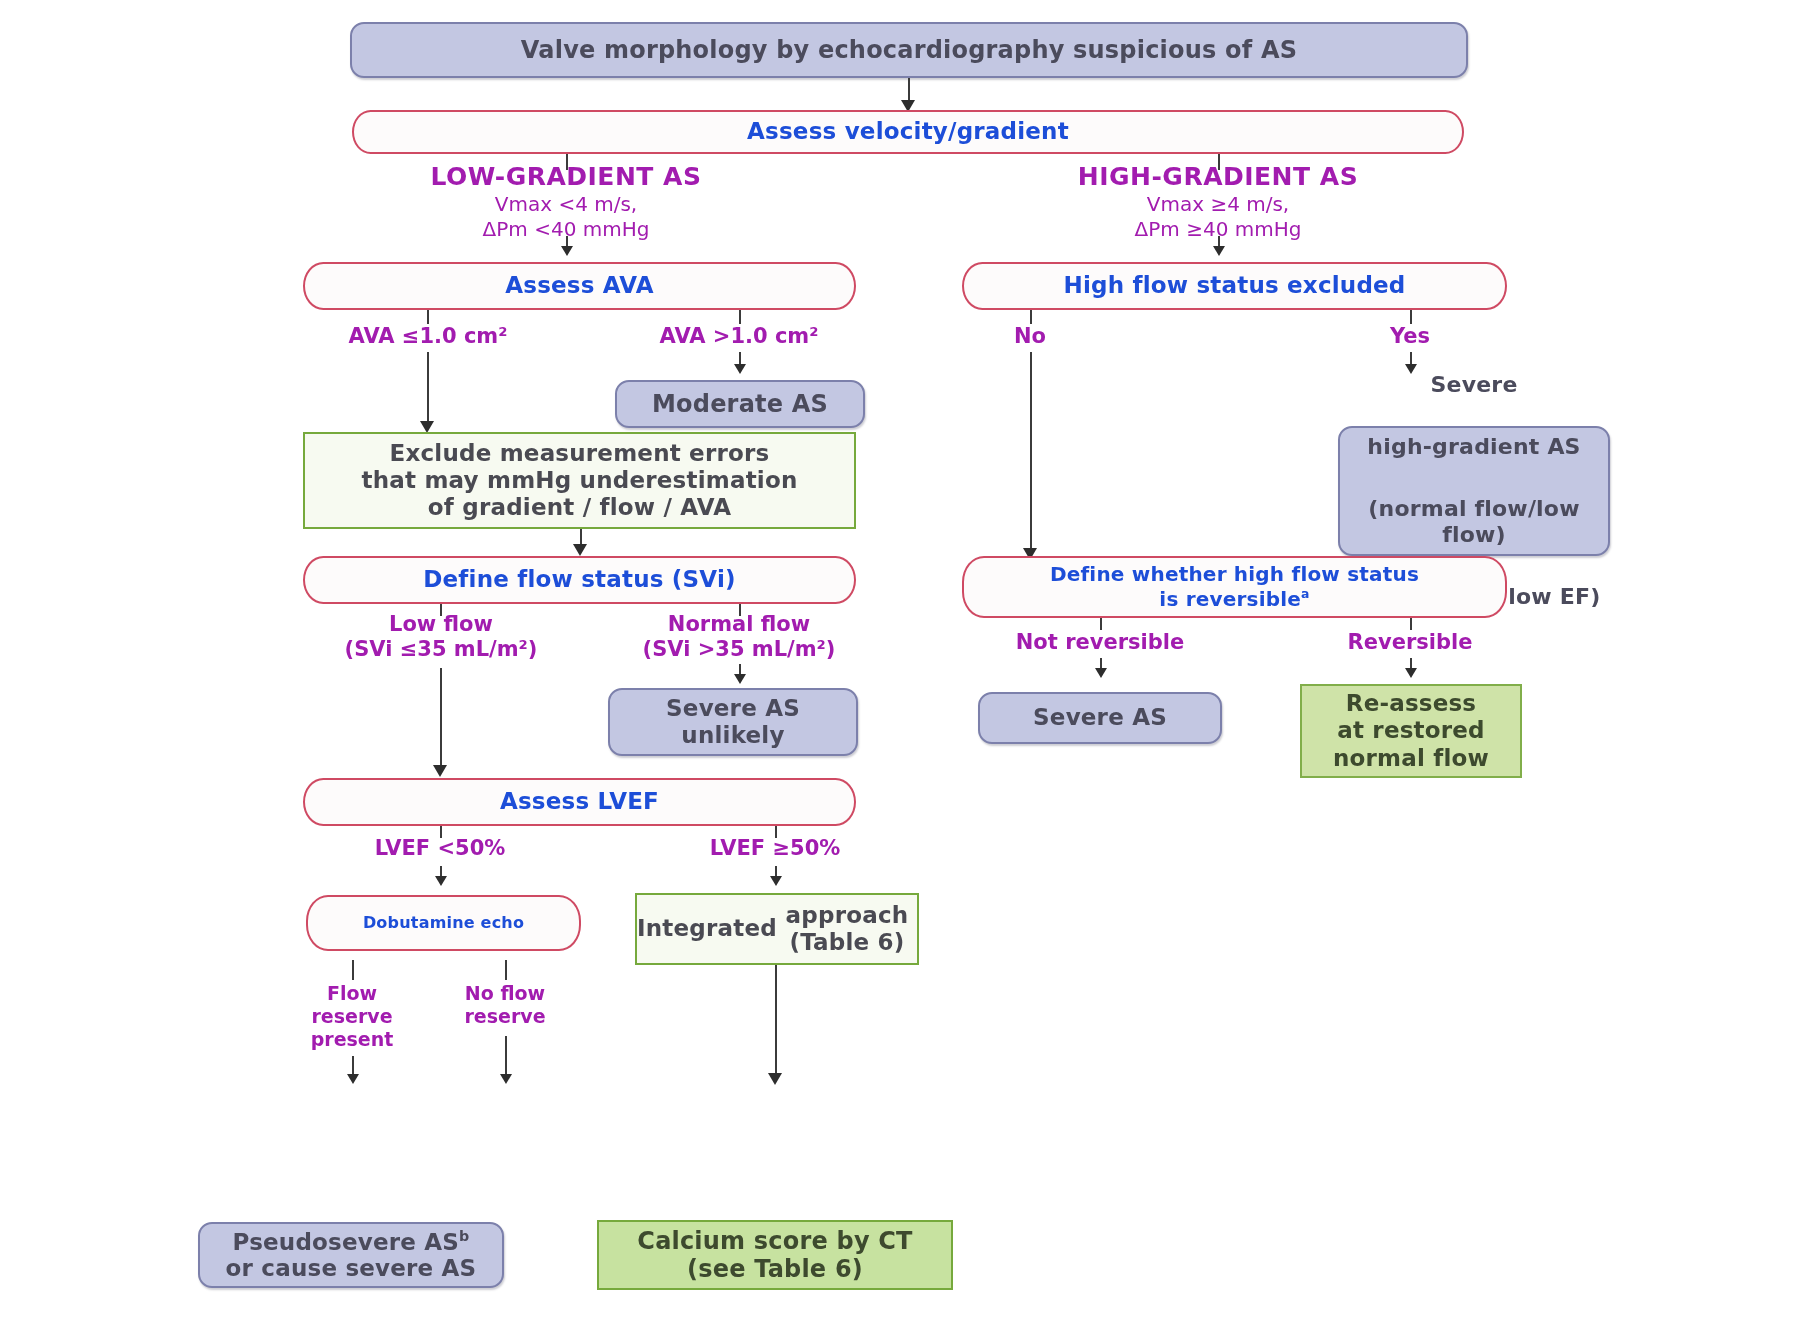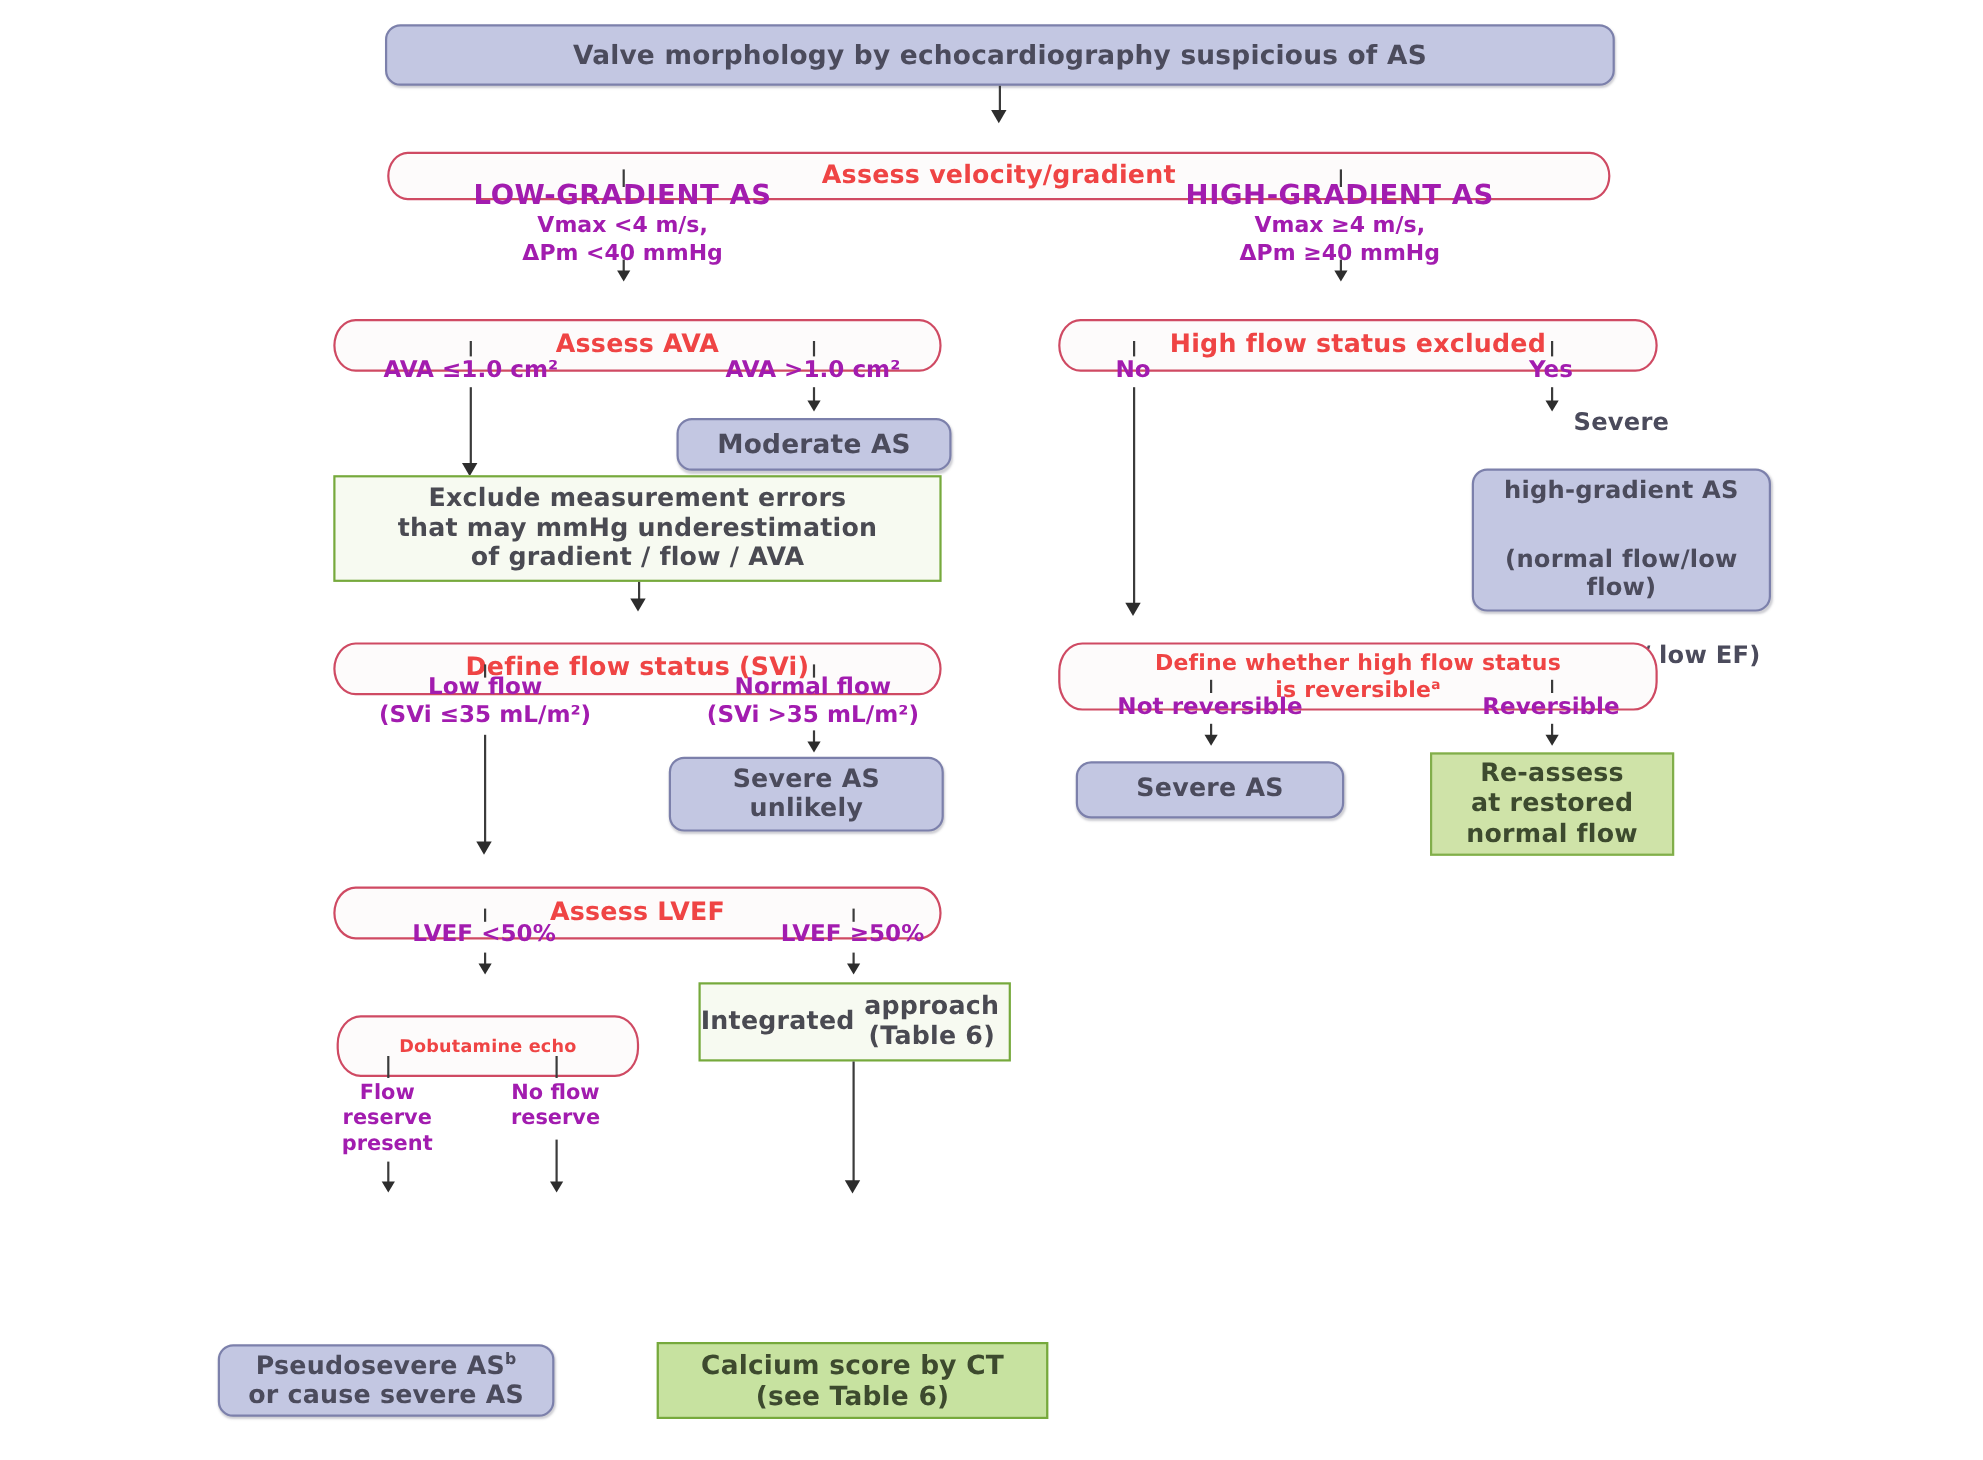--- a/index.html
+++ b/index.html
@@ -39,22 +39,21 @@
     border: 2px solid #7c80ab;
     border-radius: 14px;
     box-shadow: 1px 2px 2px rgba(90,90,110,0.30);
     color: #4b4b5c;
   }
   
   .pill {
     background: #fdfbfb;
     border: 2.5px solid #cf4a63;
     border-radius: 22px / 26px;
-    color: #ef4444;
-    margin-top: 28px;
+    color: #1d4ed8;
   }
   
   .green-light {
     background: #f7faf1;
     border: 2px solid #76a93c;
     color: #4a4a52;
   }
   .green-solid {
     background: #c7e2a0;
     border: 2px solid #76a93c;
@@ -72,21 +71,21 @@
     font-weight: bold;
     line-height: 1.2;
     color: #a21caf;
   }
   .label.branch-title {
     font-size: 25px;
     letter-spacing: 0.5px;
   }
   .label.branch-sub {
     font-size: 20px;
-    font-weight: bold;
+    font-weight: normal;
     line-height: 1.25;
   }
   .label.edge {
     font-size: 21px;
   }
   .label.edge-sm {
     font-size: 19px;
   }
   
   .vline {

